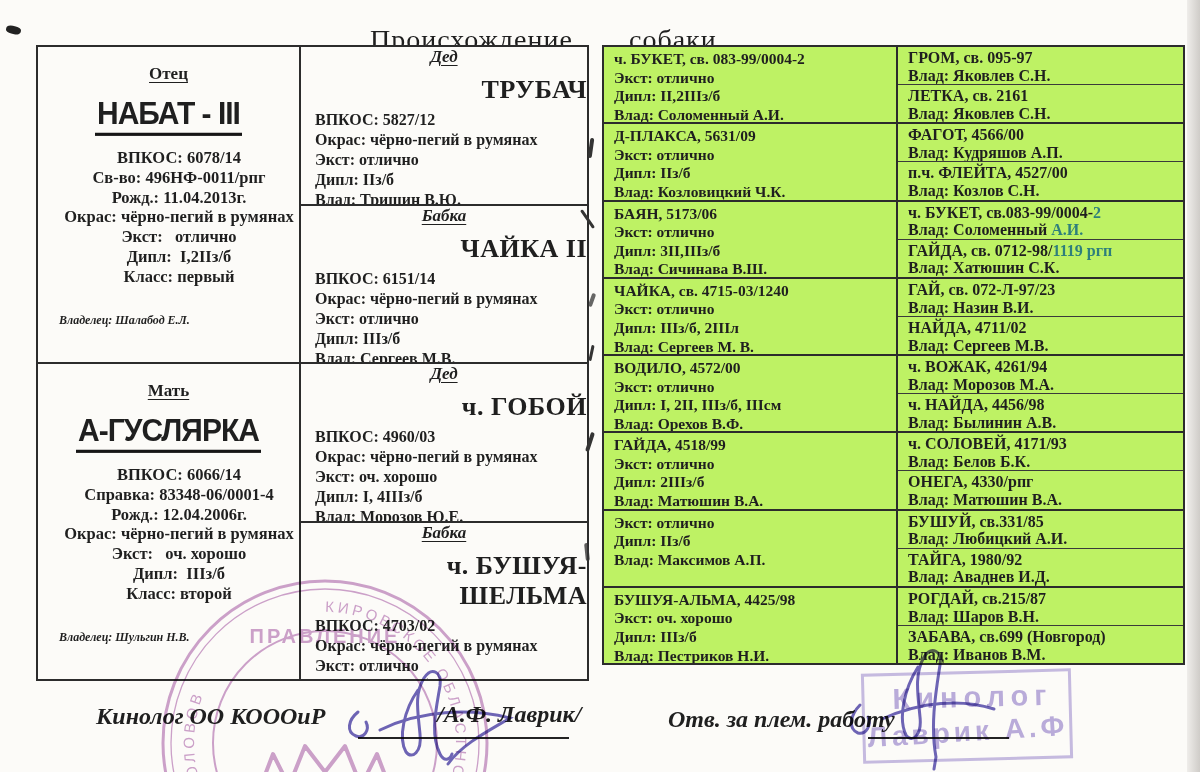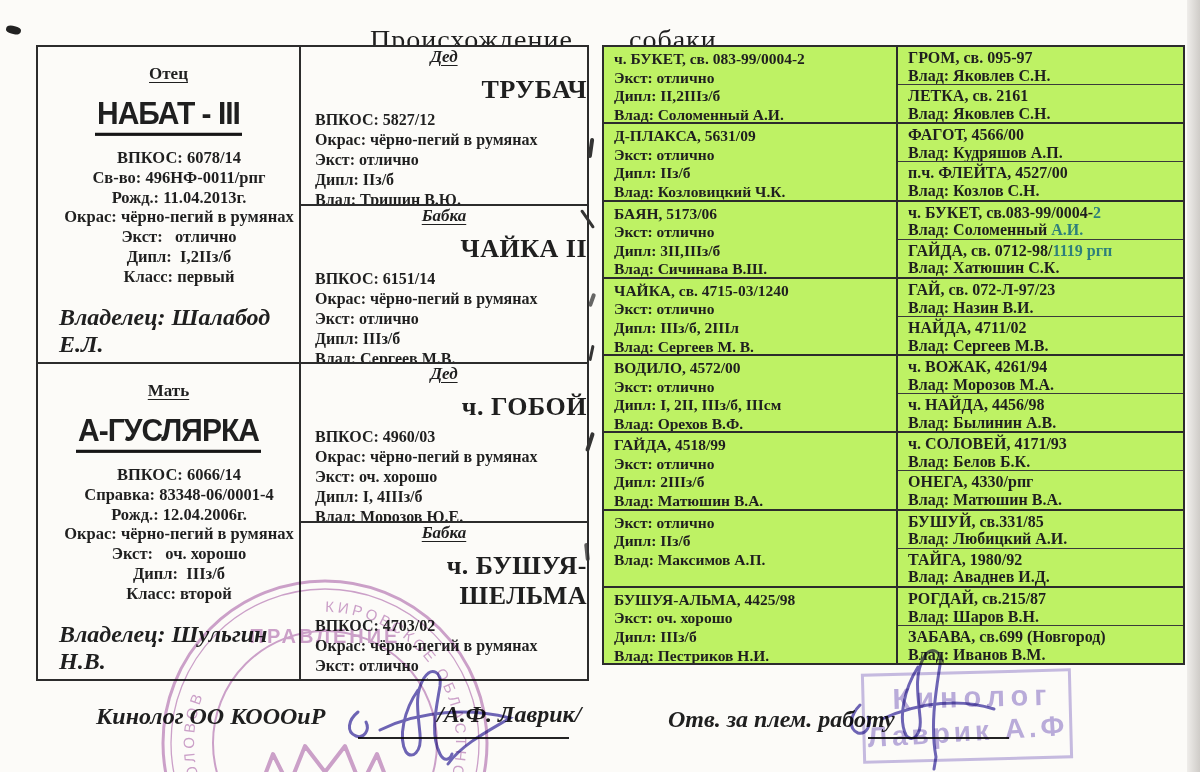--- a/index.html
+++ b/index.html
@@ -29,21 +29,21 @@
   .g-cell:last-child{border-bottom:none;}
   .role{font-weight:bold;font-size:17px;text-align:center;text-decoration:underline;
     text-underline-offset:3px;}
   .p-cell .role{margin-top:17px;}
   .big-name{text-align:center;margin-top:15px;}
   .big-name span{display:inline-block;font-family:"Liberation Sans",sans-serif;
     font-weight:800;font-size:30px;letter-spacing:-1px;line-height:1;
     border-bottom:3px solid #161616;padding:0 2px 3px 2px;transform:scaleY(1.05);}
   .p-details{margin-top:13px;padding-left:21px;}
   .p-details .dline{font-weight:bold;font-size:16.5px;line-height:19.8px;white-space:pre;text-align:center;}
-  .p-owner{margin-top:17px;padding-left:21px;font-weight:bold;font-style:italic;font-size:24px;}
+  .p-owner{margin-top:26px;padding-left:21px;font-weight:bold;font-style:italic;font-size:12px;}
   .g-cell .role{font-style:italic;}
   .g-name{text-align:right;font-weight:bold;font-size:26px;margin-top:8px;letter-spacing:.5px;margin-left:32px;}
   .g-details{margin-top:5px;padding-left:14px;}
   .g-details .dline{font-weight:bold;font-size:16px;line-height:20px;white-space:pre;}
   
   .t-right{position:absolute;left:602px;top:45px;width:583px;height:620px;
     border:2px solid #2c2c2c;box-sizing:border-box;display:flex;background:#bef264;}
   .col-ggp{width:294px;border-right:2px solid #2c2c2c;box-sizing:border-box;
     display:flex;flex-direction:column;}
   .ggp-cell{flex:1;box-sizing:border-box;border-bottom:2px solid #2c2c2c;

